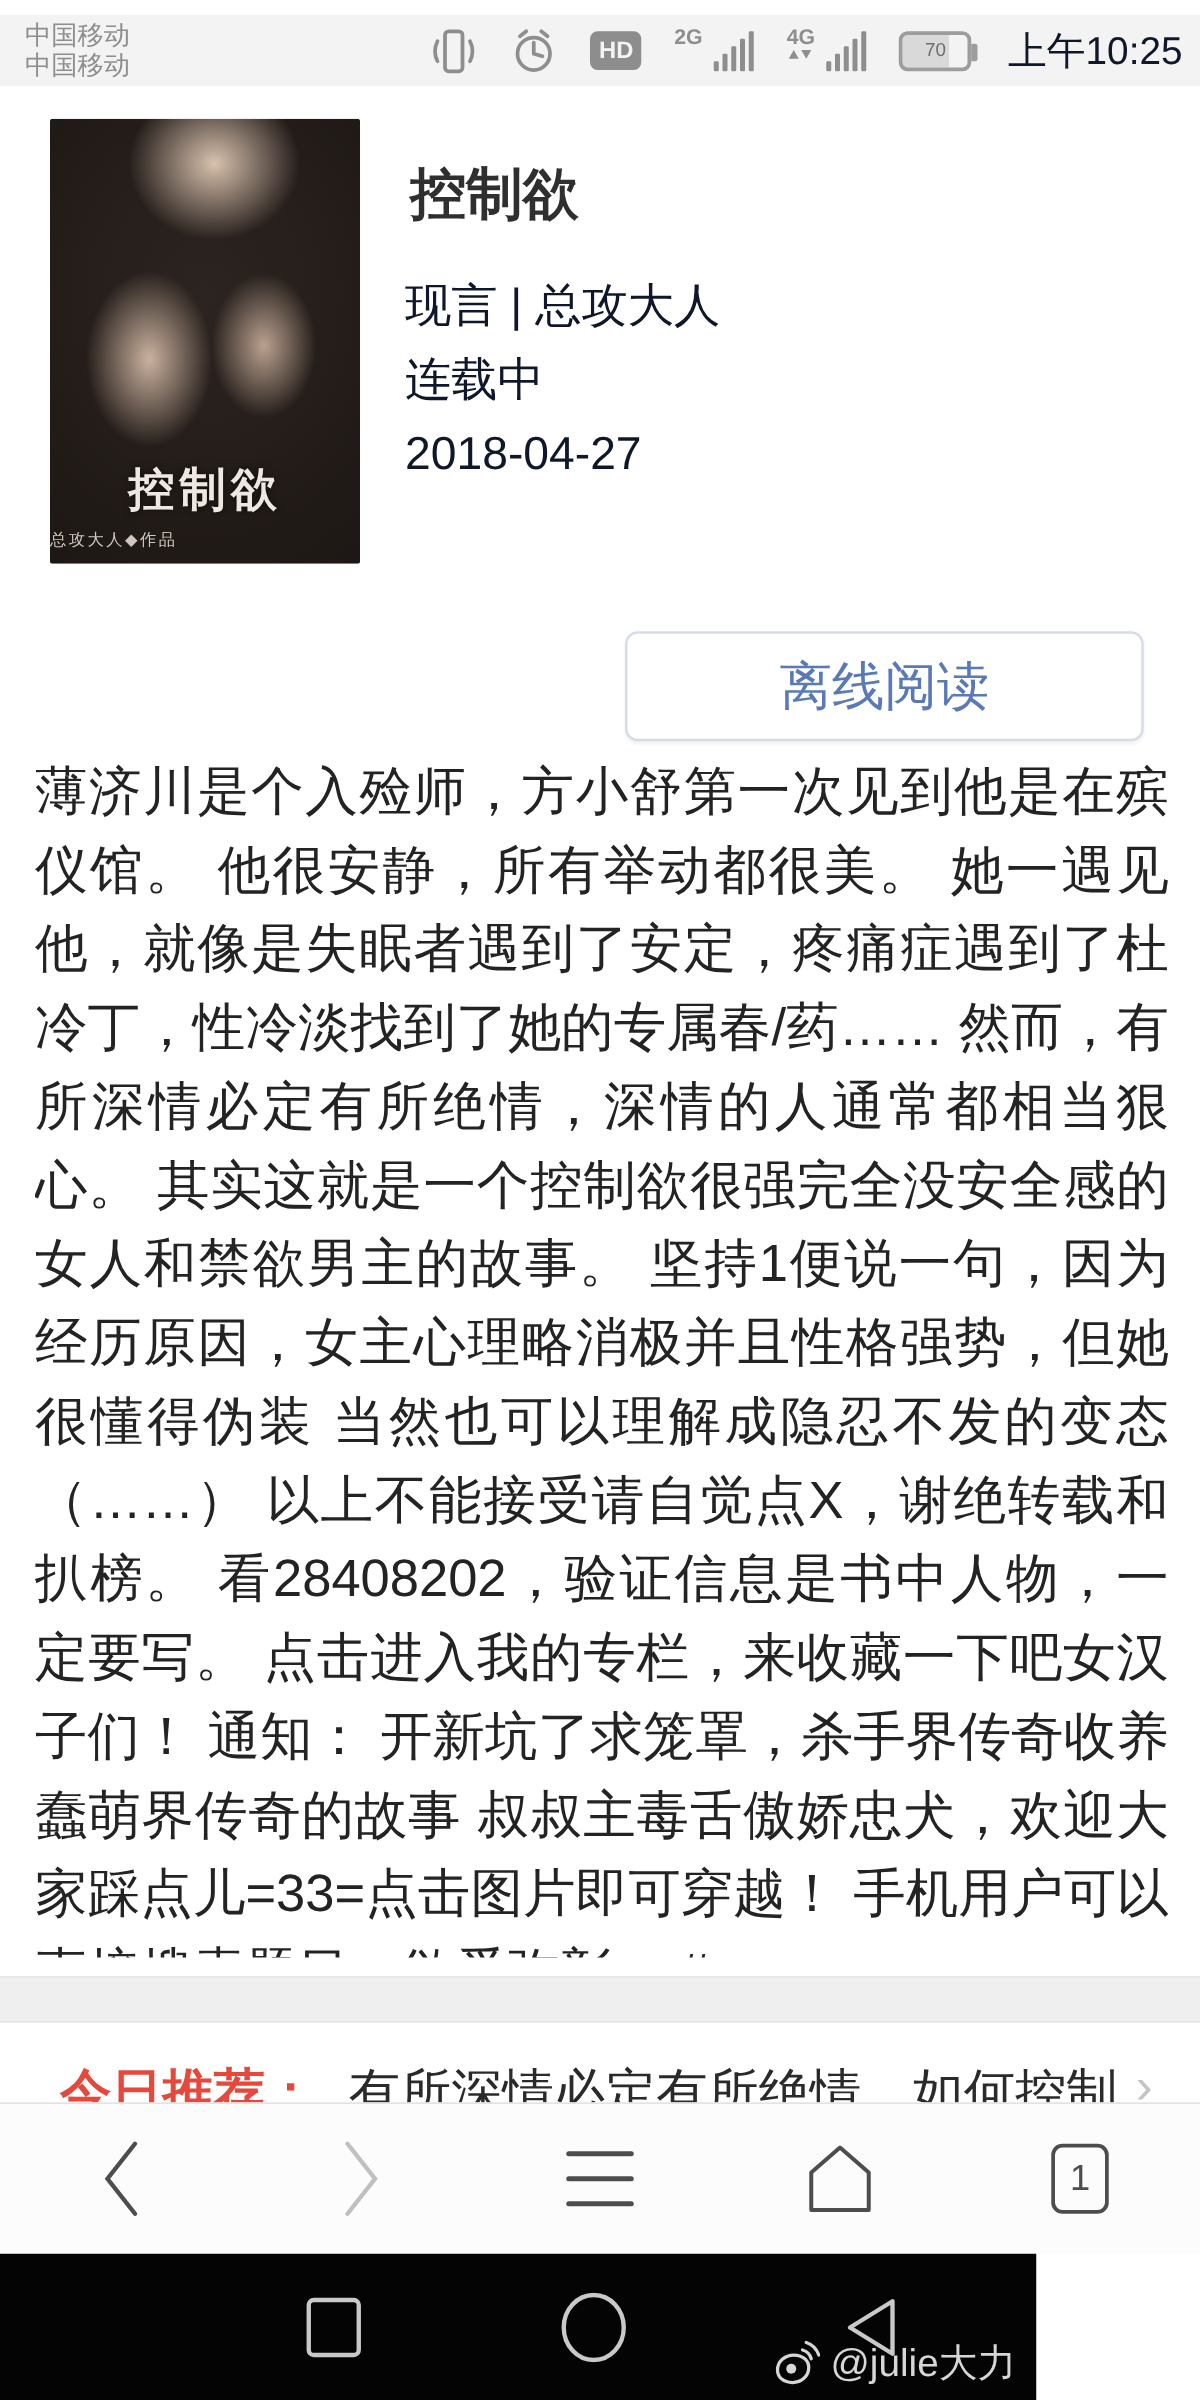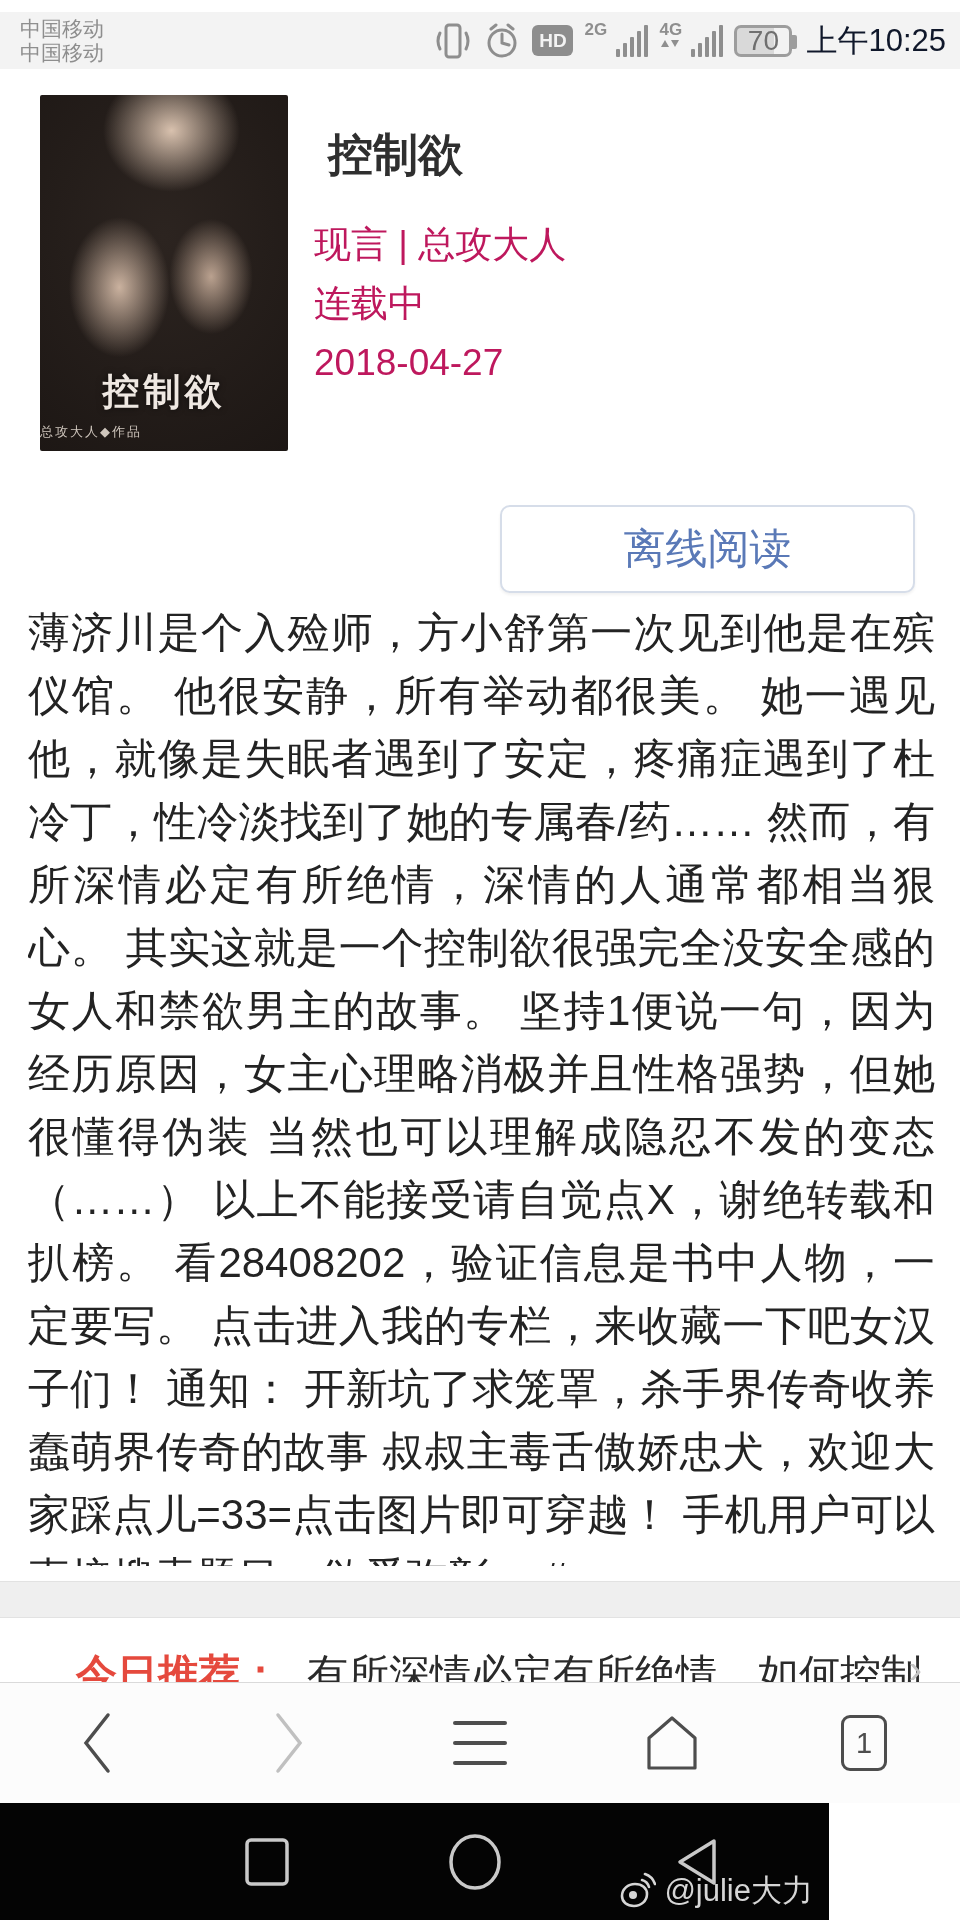--- a/index.html
+++ b/index.html
@@ -6,76 +6,76 @@
   html,body { background:#dddddd; }
   body { font-family:"Liberation Sans","DejaVu Sans",sans-serif; }
   .screen { position:relative; width:960px; height:1920px; margin:0 auto;
             background:#ffffff; overflow:hidden; }
 
   
   .statusbar { position:absolute; top:0; left:0; width:960px; height:57px;
                background:#f3f3f3; color:#8e8e8e;margin-top:12px; }
   .carrier { position:absolute; left:20px; top:5px; font-size:21px; line-height:24px; }
   .status-right { position:absolute; right:14px; top:0; height:57px;
-                  display:flex; align-items:center; gap:11px; }
+                  display:flex; align-items:center; gap:26px; }
   .sicon { display:block; }
   .hd-badge { width:41px; height:31px; background:#8d8d8d; color:#f3f3f3;
               border-radius:6px; font-size:19px; font-weight:bold;
               display:flex; align-items:center; justify-content:center; }
   .sig { position:relative; width:64px; height:38px; }
   .sig .nlabel { position:absolute; left:0; top:-2px; font-size:17px; font-weight:bold; color:#8e8e8e; }
   .sig .arrows { position:absolute; left:2px; top:18px; display:flex; gap:2px; }
   .sig .arr-up { width:0; height:0; border-left:4px solid transparent; border-right:4px solid transparent; border-bottom:7px solid #8e8e8e; }
   .sig .arr-dn { width:0; height:0; border-left:4px solid transparent; border-right:4px solid transparent; border-top:7px solid #8e8e8e; }
   .bars { position:absolute; right:0; bottom:3px; display:flex; align-items:flex-end; gap:3px; }
   .bars i { display:block; width:4px; background:#8e8e8e; border-radius:1px; }
   .battery { position:relative; width:58px; height:32px; border:3px solid #9d9d9d;
              border-radius:7px; background:linear-gradient(to right,#d9d9d9 0 72%,#f3f3f3 72%);
              display:flex; align-items:center; justify-content:center;
-             font-size:28px; color:#6f6f6f;text-align:center; }
+             font-size:15px; color:#6f6f6f;text-align:center; }
   .battery:after { content:""; position:absolute; right:-8px; top:7px; width:5px; height:14px;
                    background:#9d9d9d; border-radius:0 2px 2px 0; }
   .clock-text { font-size:31px; color:#0f172a; margin-left:3px; }
 
   
   .cover { position:absolute; left:40px; top:95px; width:248px; height:356px;
            border-radius:2px; overflow:hidden;
            background:
              radial-gradient(95px 85px at 53% 10%, rgba(226,202,182,.95), rgba(226,202,182,0) 72%),
              radial-gradient(72px 100px at 32% 54%, rgba(216,190,170,.92), rgba(216,190,170,0) 70%),
              radial-gradient(58px 80px at 69% 51%, rgba(206,179,159,.88), rgba(206,179,159,0) 72%),
              radial-gradient(140% 120% at 50% 40%, #2c2420 0%, #171210 85%);
   }
   .cover-title { position:absolute; left:0; right:0; bottom:34px; text-align:center;
                  color:#efe8e2; font-size:37px; font-weight:bold; letter-spacing:4px;
                  text-shadow:0 0 6px rgba(0,0,0,.6); }
   .cover-byline { position:absolute; left:0; right:0; bottom:10px; text-align:left;
                   color:#cfc6bd; font-size:13px; letter-spacing:2px; }
   .book-title { position:absolute; left:328px; top:125px; font-size:45px; color:#2f2f2f; }
-  .book-meta { position:absolute; left:314px; top:215px; font-size:37px; color:#be185d; line-height:59px; }
+  .book-meta { position:absolute; left:324px; top:215px; font-size:37px; color:#0f172a; line-height:59px; }
 
   
   .btn-read { position:absolute; left:40px; top:505px; width:422px; height:88px;
               background:#4a72c6; border:none; border-radius:10px;
               color:#ffffff; font-size:42px; font-family:inherit; }
   .btn-offline { position:absolute; left:500px; top:505px; width:415px; height:88px;
                  background:#ffffff; border:2px solid #d6dde9; border-radius:10px;
                  box-shadow:0 2px 3px rgba(0,0,0,.06);
                  color:#5a79b7; font-size:42px; font-family:inherit; }
 
   
   .desc { position:absolute; left:28px; top:601px; width:907px; max-height:965px;
           overflow:hidden; font-size:42px; line-height:63px; color:#232323;
           text-align:justify; }
 
   
   .divider { position:absolute; left:0; top:1581px; width:960px; height:37px;
              background:#efefef; border-top:1px solid #e2e2e2; border-bottom:1px solid #e2e2e2; }
   .rec { position:absolute; left:0; top:1647px; width:960px; height:35px; overflow:hidden; }
-  .rec-inner { display:flex; align-items:flex-start; padding-left:76px; }
+  .rec-inner { display:flex; align-items:flex-start; padding-left:48px; }
   .rec-label { color:#e5493d; font-size:41px; font-weight:bold; white-space:nowrap; }
   .rec-text { margin-left:26px; color:#2a2a2a; font-size:41px; white-space:nowrap; }
   .rec-chevron { position:absolute; right:38px; top:0; color:#c4c4c4; font-size:40px; }
 
   
   .toolbar { position:absolute; left:0; top:1682px; width:960px; height:121px;
              background:#fcfcfc; border-top:1px solid #dadada;
              display:flex; align-items:center; justify-content:space-around; }
   .tbtn { background:none; border:none; display:flex; align-items:center; justify-content:center;
           width:120px; height:100px; }

